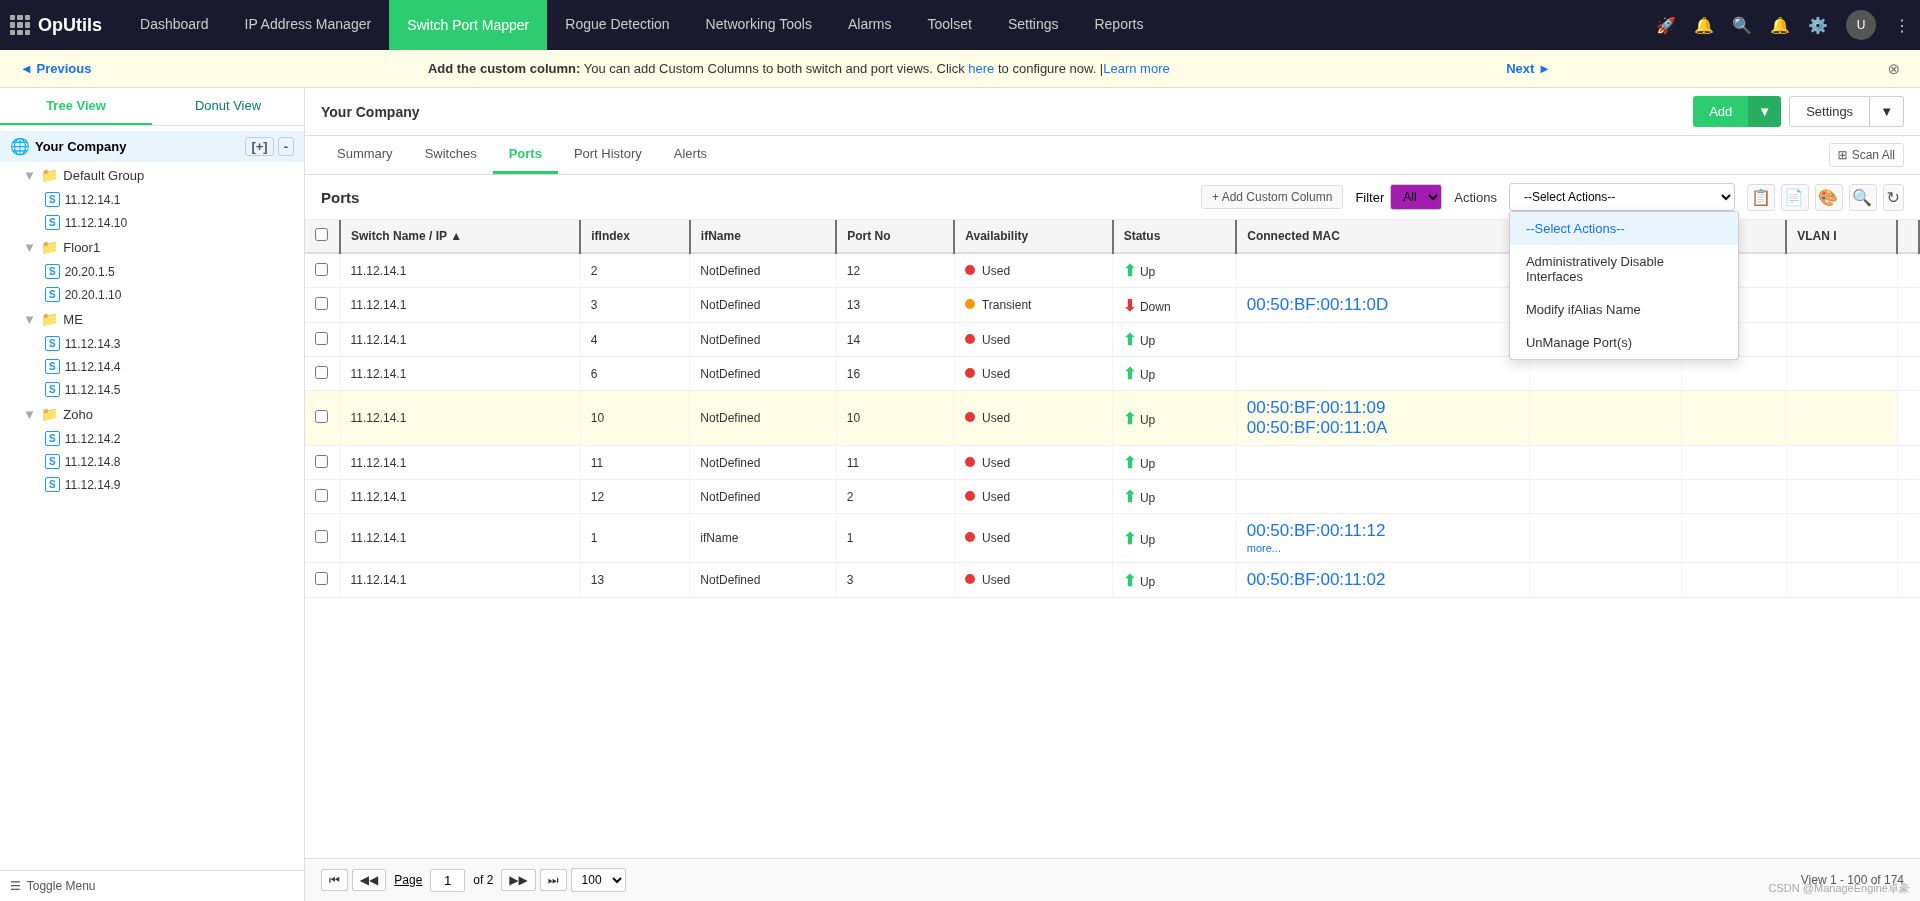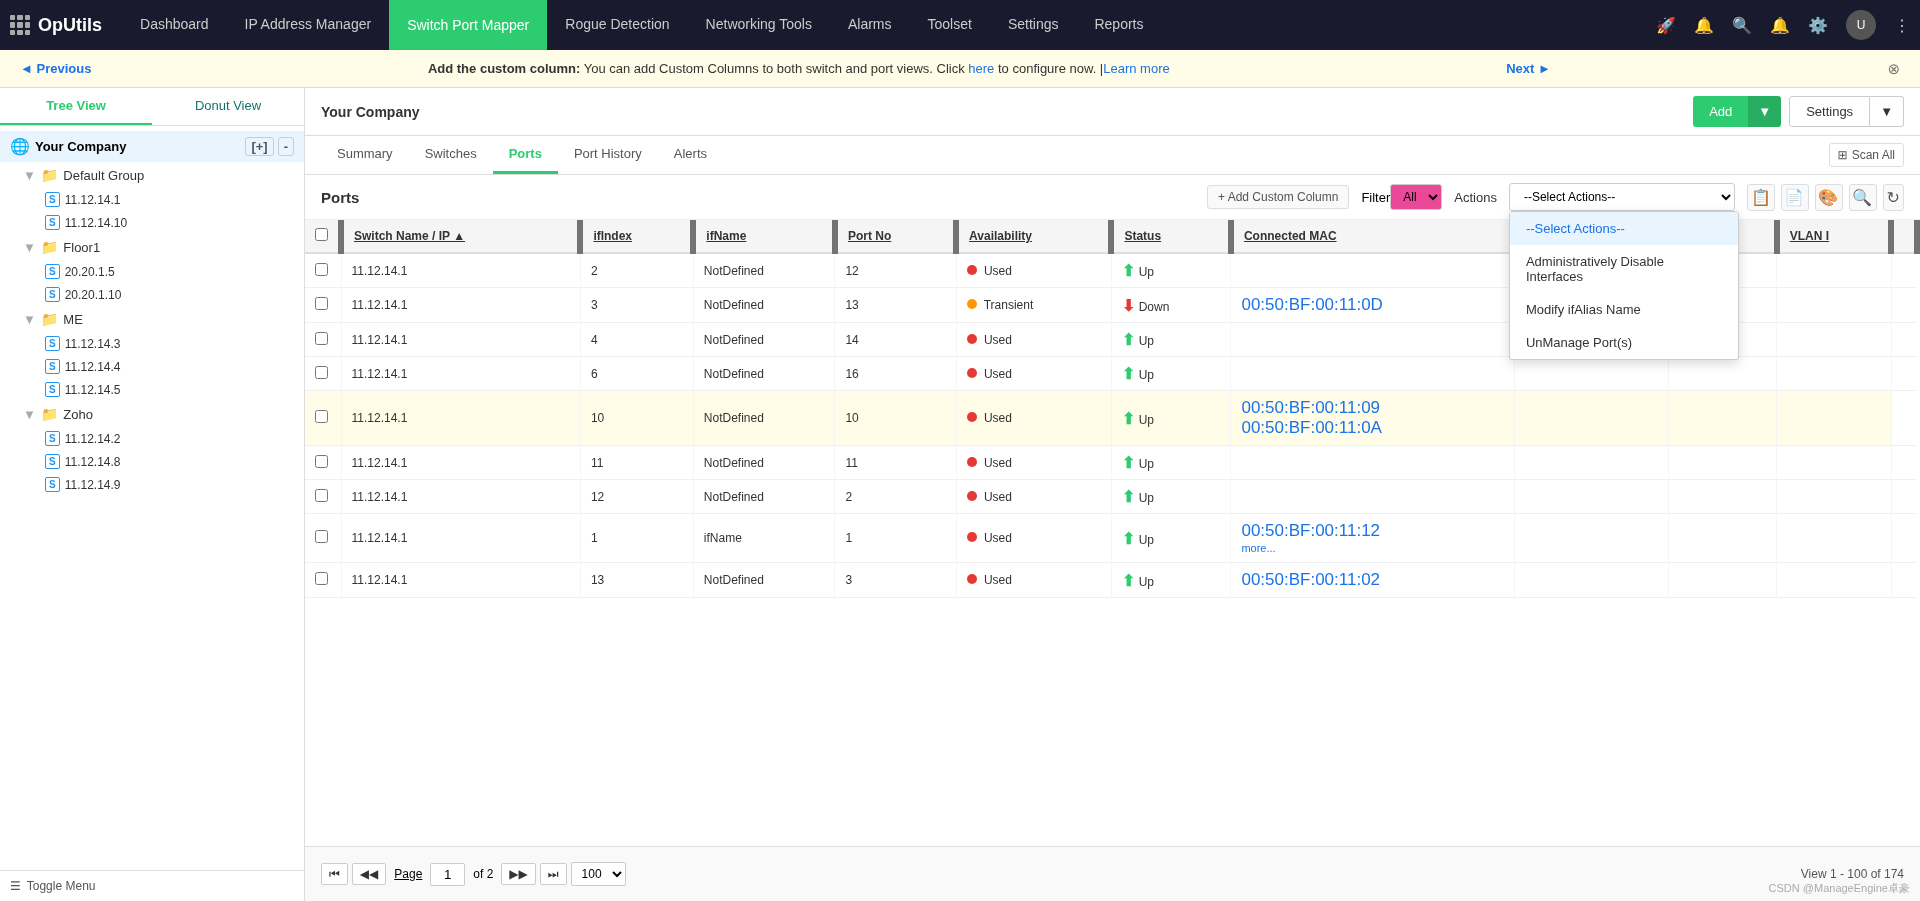--- a/index.html
+++ b/index.html
@@ -262,22 +262,22 @@
       gap: 4px;
       cursor: pointer;
       color: #555;
       font-size: 12px;
       border: 1px solid #ddd;
       padding: 4px 10px;
       border-radius: 3px;
       background: #f9f9f9;
       margin-left: auto;
     }
-    .filter-section { display: flex; align-items: center; font-size: 13px; }
-    .filter-select { border: 1px solid #ccc; padding: 4px 8px; border-radius: 3px; font-size: 12px; background: #ec4899; cursor: pointer; }
+    .filter-section { display: flex; align-items: center; gap: 6px; font-size: 13px; }
+    .filter-select { border: 1px solid #ccc; padding: 4px 8px; border-radius: 3px; font-size: 12px; background: #a21caf; cursor: pointer; }
     .actions-label { font-size: 13px; color: #333; }
     .actions-select {
       border: 1px solid #ccc;
       padding: 5px 10px;
       border-radius: 3px;
       font-size: 12px;
       background: #fff;
       cursor: pointer;
       min-width: 160px;
     }
@@ -293,22 +293,21 @@
     thead tr {
       background: #f5f5f5;
       border-bottom: 2px solid #ddd;
     }
     thead th {
       padding: 8px 10px;
       text-align: left;
       color: #333;
       font-weight: bold;
       white-space: nowrap;
-      border-right: 6px solid #737373;
-      text-decoration: underline;
+      border-right: 2px solid #737373;
     }
     thead th:first-child { width: 35px; }
 
     tbody tr { border-bottom: 1px solid #f0f0f0; }
     tbody tr.highlighted { background: #fffde7; }
     tbody td { padding: 7px 10px; color: #333; vertical-align: middle; border-right: 1px solid #f5f5f5; }
 
     .status-dot { display: inline-block; width: 10px; height: 10px; border-radius: 50%; margin-right: 4px; }
     .status-red { background: #e53935; }
     .status-orange { background: #ff9800; }
@@ -727,21 +726,21 @@
           </tbody>
       </table>
     </div>
 
     <div class="pagination-bar">
       <div class="pagination-controls">
         <button class="page-btn">⏮</button>
         <button class="page-btn">◀◀</button>
         <span style="margin:0 4px;text-decoration:underline;">Page</span>
         <input class="page-input" type="text" value="1" style="">
-        <span style="margin:14px 4px;">of 2</span>
+        <span style="margin:8px 4px;">of 2</span>
         <button class="page-btn">▶▶</button>
         <button class="page-btn">⏭</button>
         <select class="page-size-select">
           <option>100</option>
         </select>
       </div>
       <span class="page-info">View 1 - 100 of 174</span>
     </div>
 
   </div>

